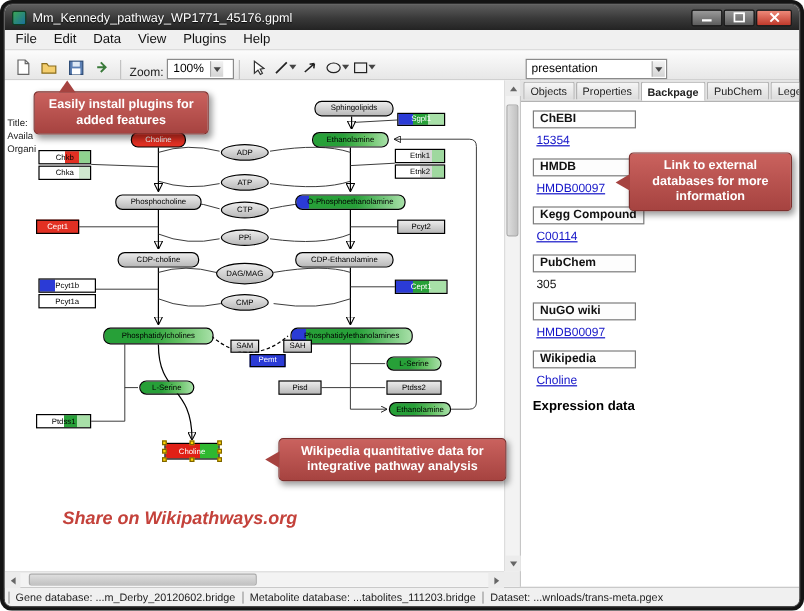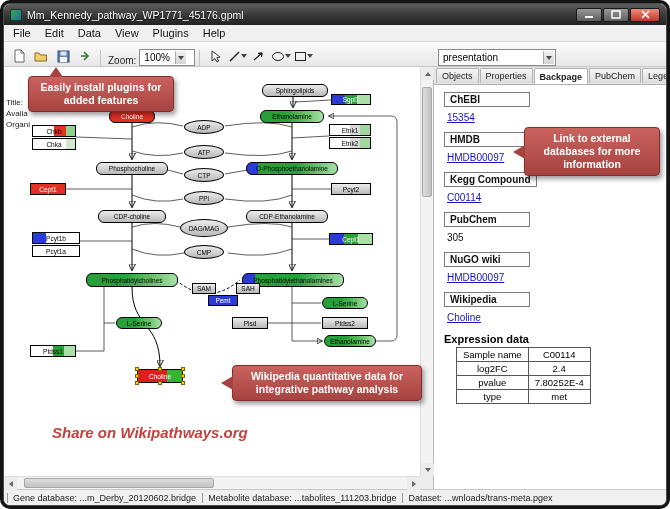--- a/index.html
+++ b/index.html
@@ -346,40 +346,20 @@
           <a class="bp-link">HMDB00097</a>
           <div class="bp-header">Kegg Compound</div>
           <a class="bp-link">C00114</a>
           <div class="bp-header">PubChem</div>
           <span class="bp-plain">305</span>
           <div class="bp-header">NuGO wiki</div>
           <a class="bp-link">HMDB00097</a>
           <div class="bp-header">Wikipedia</div>
           <a class="bp-link">Choline</a>
           <div class="bp-exp">Expression data</div>
-          <table class="exp">
-            <tbody>
-                <tr>
-              <td>Sample name</td>
-              <td>C00114</td>
-            </tr>
-            <tr>
-              <td>log2FC</td>
-              <td>2.4</td>
-            </tr>
-            <tr>
-              <td>pvalue</td>
-              <td>7.80252E-4</td>
-            </tr>
-            <tr>
-              <td>type</td>
-              <td>met</td>
-            </tr>
-          </tbody>
-            </table>
         </div>
       </div>
     </div>
 
     <div class="statusbar">
       <span class="status-seg">Gene database: ...m_Derby_20120602.bridge</span>
       <span class="status-seg">Metabolite database: ...tabolites_111203.bridge</span>
       <span class="status-seg">Dataset: ...wnloads/trans-meta.pgex</span>
     </div>
   </div>

